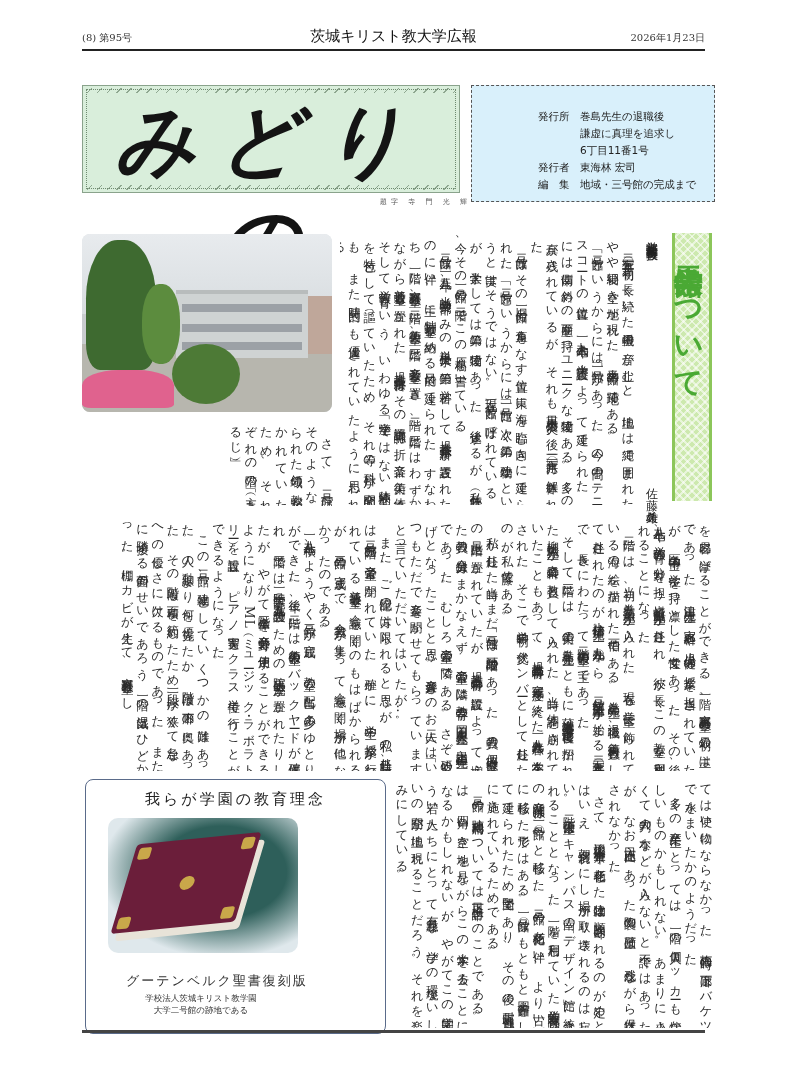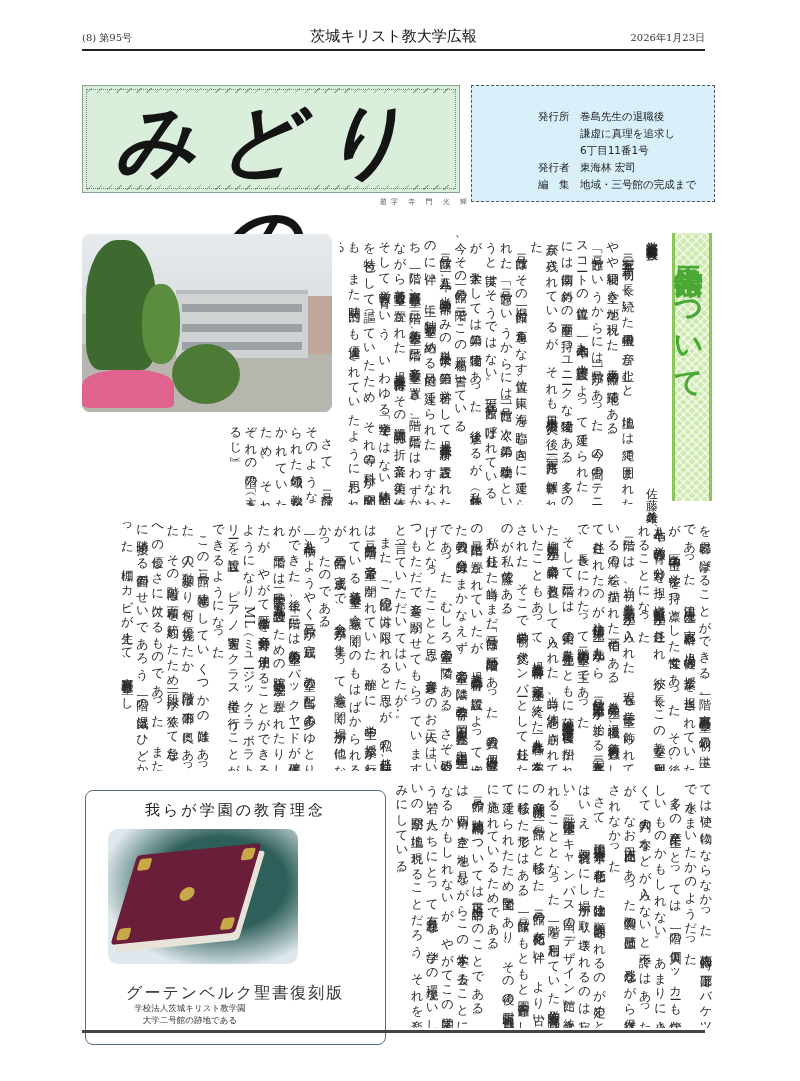--- a/index.html
+++ b/index.html
@@ -63,32 +63,32 @@
   .photo .ground { position: absolute; left: 0; right: 0; bottom: 0; height: 68px; background: #b7b6ae; }
   .photo .tree { position: absolute; left: 4px; top: 6px; width: 70px; height: 130px; background: #3e6a30;
         border-radius: 45% 45% 20% 20%; }
   .photo .tree2 { position: absolute; left: 60px; top: 50px; width: 38px; height: 80px; background: #5c8c3e; border-radius: 45%; }
   .photo .shrub { position: absolute; left: 90px; top: 110px; width: 68px; height: 60px; background: #4d7a36; border-radius: 50%; }
   .photo .azalea { position: absolute; left: 0; bottom: 4px; width: 92px; height: 38px; background: #e0628e; border-radius: 40% 40% 10% 10%; }
   .photo .stair { position: absolute; left: 226px; top: 62px; width: 24px; height: 58px; background: #bfa79a; }
 
   
   .inset { position: absolute; left: 85px; top: 779px; width: 301px; height: 255px; border: 1.5px solid #5a6b8a;
-        border-radius: 8px; box-sizing: border-box; background: #fff; margin-top: 11px; }
+        border-radius: 8px; box-sizing: border-box; background: #fff; }
   .inset .i-title { position: absolute; top: 10px; left: 0; right: 0; text-align: center; font-size: 15px;
         letter-spacing: 3px; color: #222; }
   .inset .bible { position: absolute; left: 22px; top: 38px; width: 190px; height: 135px; border-radius: 10px;
         background: radial-gradient(ellipse at 60% 40%, #2e5f5a 0 40%, #dfe8ec 75%); }
   .inset .book { position: absolute; left: 40px; top: 58px; width: 120px; height: 90px; background: #6b1e3a;
         transform: skewX(-22deg) rotate(-6deg); border-radius: 4px; box-shadow: 6px 8px 0 #e8e3d8; }
   .inset .book i { position: absolute; width: 12px; height: 12px; background: #c9a84a; border-radius: 3px; }
   .inset .creed { position: absolute; left: 148px; top: 52px; font-size: 10px; line-height: 19px; color: #222; }
   .inset .creed div { white-space: nowrap; }
-  .inset .cap1 { position: absolute; left: 40px; top: 192px; font-family: "DejaVu Sans", sans-serif; font-size: 16px; letter-spacing: 2px; color: #333; }
-  .inset .cap2 { position: absolute; left: 4px; width: 200px; top: 212px; text-align: center; font-family: Liberation Mono, monospace; font-size: 8.5px; line-height: 12px; color: #333; }
+  .inset .cap1 { position: absolute; left: 40px; top: 192px; font-family: "DejaVu Sans", sans-serif; font-size: 13px; letter-spacing: 2px; color: #333; }
+  .inset .cap2 { position: absolute; left: 15px; width: 200px; top: 212px; text-align: center; font-family: Liberation Serif, serif; font-size: 8.5px; line-height: 12px; color: #333; }
 
   .rule-bottom { position: absolute; left: 82px; top: 1030px; width: 623px; height: 3px; background: #444; }
 </style>
 </head>
 <body>
 
 <div class="run-header">
   <span class="issue">(8) 第95号</span>
   <span class="paper-title">茨城キリスト教大学広報</span>
   <span class="date">2026年1月23日</span>

